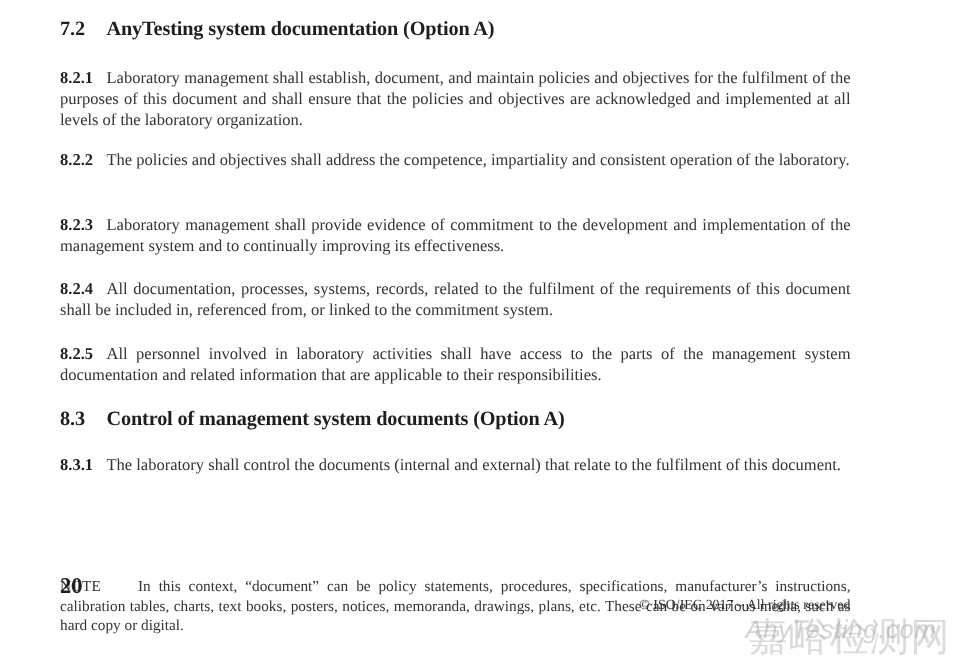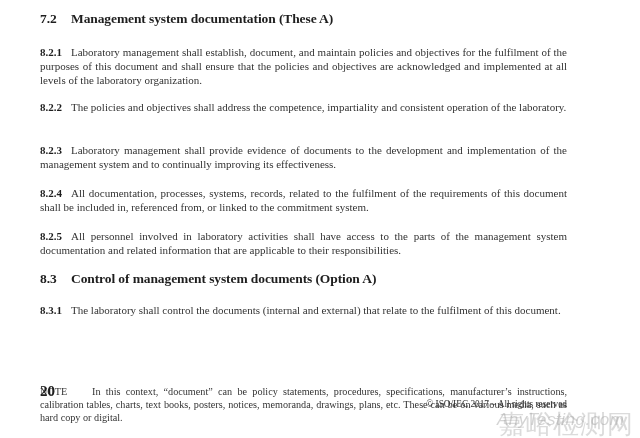--- a/index.html
+++ b/index.html
@@ -101,33 +101,33 @@
       white-space: nowrap;
       letter-spacing: 0.5px;
     }
   </style>
 </head>
 <body>
 
 <div class="page">
 
   <div class="heading" style="top:11px;">
-    <span class="num">7.2</span><span>Management system documentation (These A)</span>
+    <span class="num">7.2</span><span>AnyTesting system documentation (Option A)</span>
   </div>
 
   <div class="para" style="top:45px;">
     <span class="pnum">8.2.1</span><span>Laboratory management shall establish, document, and maintain policies and objectives for the fulfilment of the purposes of this document and shall ensure that the policies and objectives are acknowledged and implemented at all levels of the laboratory organization.</span>
   </div>
 
   <div class="para" style="top:100px;">
     <span class="pnum">8.2.2</span><span>The policies and objectives shall address the competence, impartiality and consistent operation of the laboratory.</span>
   </div>
 
   <div class="para" style="top:143px;">
-    <span class="pnum">8.2.3</span><span>Laboratory management shall provide evidence of documents to the development and implementation of the management system and to continually improving its effectiveness.</span>
+    <span class="pnum">8.2.3</span><span>Laboratory management shall provide evidence of commitment to the development and implementation of the management system and to continually improving its effectiveness.</span>
   </div>
 
   <div class="para" style="top:186px;">
     <span class="pnum">8.2.4</span><span>All documentation, processes, systems, records, related to the fulfilment of the requirements of this document shall be included in, referenced from, or linked to the commitment system.</span>
   </div>
 
   <div class="para" style="top:229px;">
     <span class="pnum">8.2.5</span><span>All personnel involved in laboratory activities shall have access to the parts of the management system documentation and related information that are applicable to their responsibilities.</span>
   </div>
 

